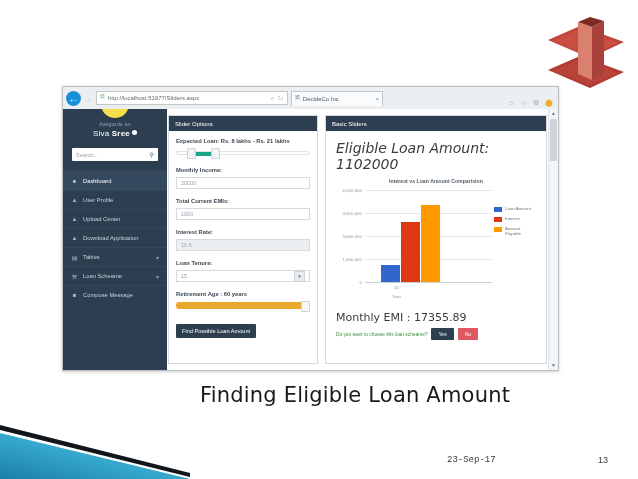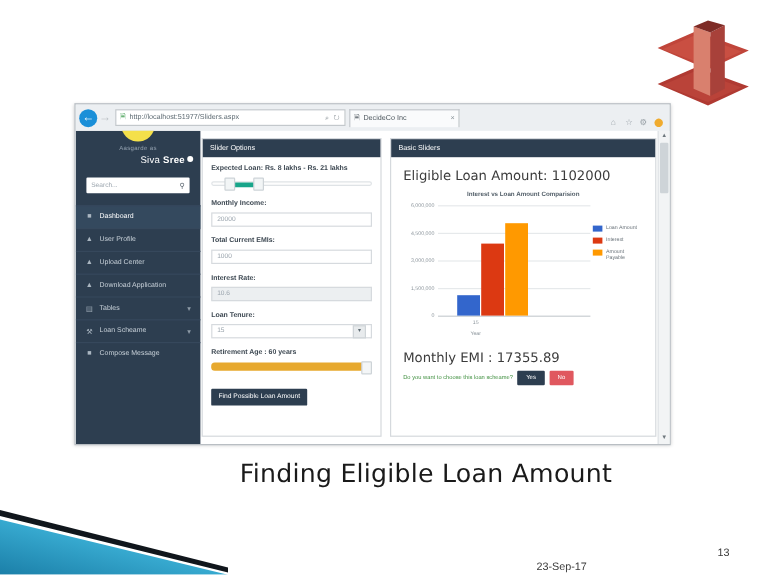--- a/index.html
+++ b/index.html
@@ -22,21 +22,21 @@
     margin-left:36px;
   }
 
   
   .footer{position:absolute;left:0;top:455px;width:638px;height:20px;}
   .footer-title{
     position:absolute;left:318px;top:0;font-size:9px;color:#3a3a3a;
     font-family:"Liberation Sans",sans-serif;white-space:nowrap;
   }
   .footer-date{
-    position:absolute;left:447px;top:12px;font-size:9px;color:#3a3a3a;white-space:nowrap;
+    position:absolute;left:447px;top:0;font-size:9px;color:#3a3a3a;white-space:nowrap;font-family:Liberation Mono, monospace;
   }
   .footer-page{position:absolute;left:598px;top:0;font-size:9px;color:#3a3a3a;}
 
   
   .browser{
     position:absolute;left:62px;top:86px;width:495px;height:283px;
     background:#eceff2;border:1px solid #b9bec3;box-shadow:0 1px 3px rgba(0,0,0,.2);
     overflow:hidden;
   }
   .win-ctrlbar{position:absolute;right:4px;top:2px;height:12px;display:flex;gap:9px;align-items:center;}
@@ -71,21 +71,21 @@
   .viewport{
     position:absolute;left:0;top:22px;width:495px;height:261px;background:#ffffff;overflow:hidden;
   }
 
   
   .appside{
     position:absolute;left:0;top:0;width:104px;height:261px;background:#2d3e50;
   }
   .brand{padding:12px 6px 8px;text-align:center;}
   .brand-sub{font-size:5px;color:#94a2b0;letter-spacing:.3px;}
-  .brand-name{font-size:8px;color:#ffffff;margin-top:2px;letter-spacing:.2px;text-align:right;}
+  .brand-name{font-size:8px;color:#ffffff;margin-top:2px;letter-spacing:.2px;}
   .brand-name b{color:#ffffff;}
   .brand-dot{display:inline-block;width:5px;height:5px;border-radius:50%;background:#ffffff;margin-left:2px;vertical-align:1px;}
   .brand-avatar{
     position:absolute;left:38px;top:-8px;width:28px;height:17px;border-radius:0 0 14px 14px;
     background:#f4e04a;
   }
   .searchbox{
     margin:2px 9px 10px;height:13px;background:#ffffff;border-radius:1px;
     display:flex;align-items:center;padding:0 4px;box-sizing:border-box;
   }
@@ -133,21 +133,21 @@
   .range2-knob{position:absolute;right:0;top:0;width:7px;height:9px;background:#f4f6f7;border:1px solid #cdd3d7;border-radius:1px;}
 
   .btn-primary{
     display:inline-block;background:#2d3e50;color:#ffffff;font-size:5.6px;
     padding:4px 6px;border-radius:1px;
   }
 
   
   .chart-panel{left:262px;top:6px;width:222px;height:249px;}
   .chart-panel .panel-body{padding:9px 10px;}
-  .eligible-title{font-size:11px;color:#3b3b3b;font-family:"DejaVu Sans",sans-serif;margin-bottom:6px;}
+  .eligible-title{font-size:14px;color:#3b3b3b;font-family:"DejaVu Sans",sans-serif;margin-bottom:6px;font-style:italic;}
 
   .chart{position:relative;height:130px;margin:2px 0 2px;}
   .chart-title{text-align:center;font-size:5.2px;color:#54606a;font-weight:bold;margin-bottom:4px;}
   .plot{position:absolute;left:0;top:12px;width:100%;height:112px;}
   .ytick{position:absolute;left:0;font-size:4.4px;color:#8e979e;text-align:right;width:26px;transform:translateY(-50%);}
   .gridline{position:absolute;left:29px;right:44px;height:1px;background:#e6e9eb;}
   .axis{position:absolute;left:29px;right:44px;height:1px;background:#c9ced2;}
   .bars{position:absolute;left:45px;bottom:0;height:100%;width:80px;display:flex;align-items:flex-end;gap:1px;}
   .bar{width:19px;}
   .xtick{position:absolute;font-size:4.4px;color:#8e979e;}

